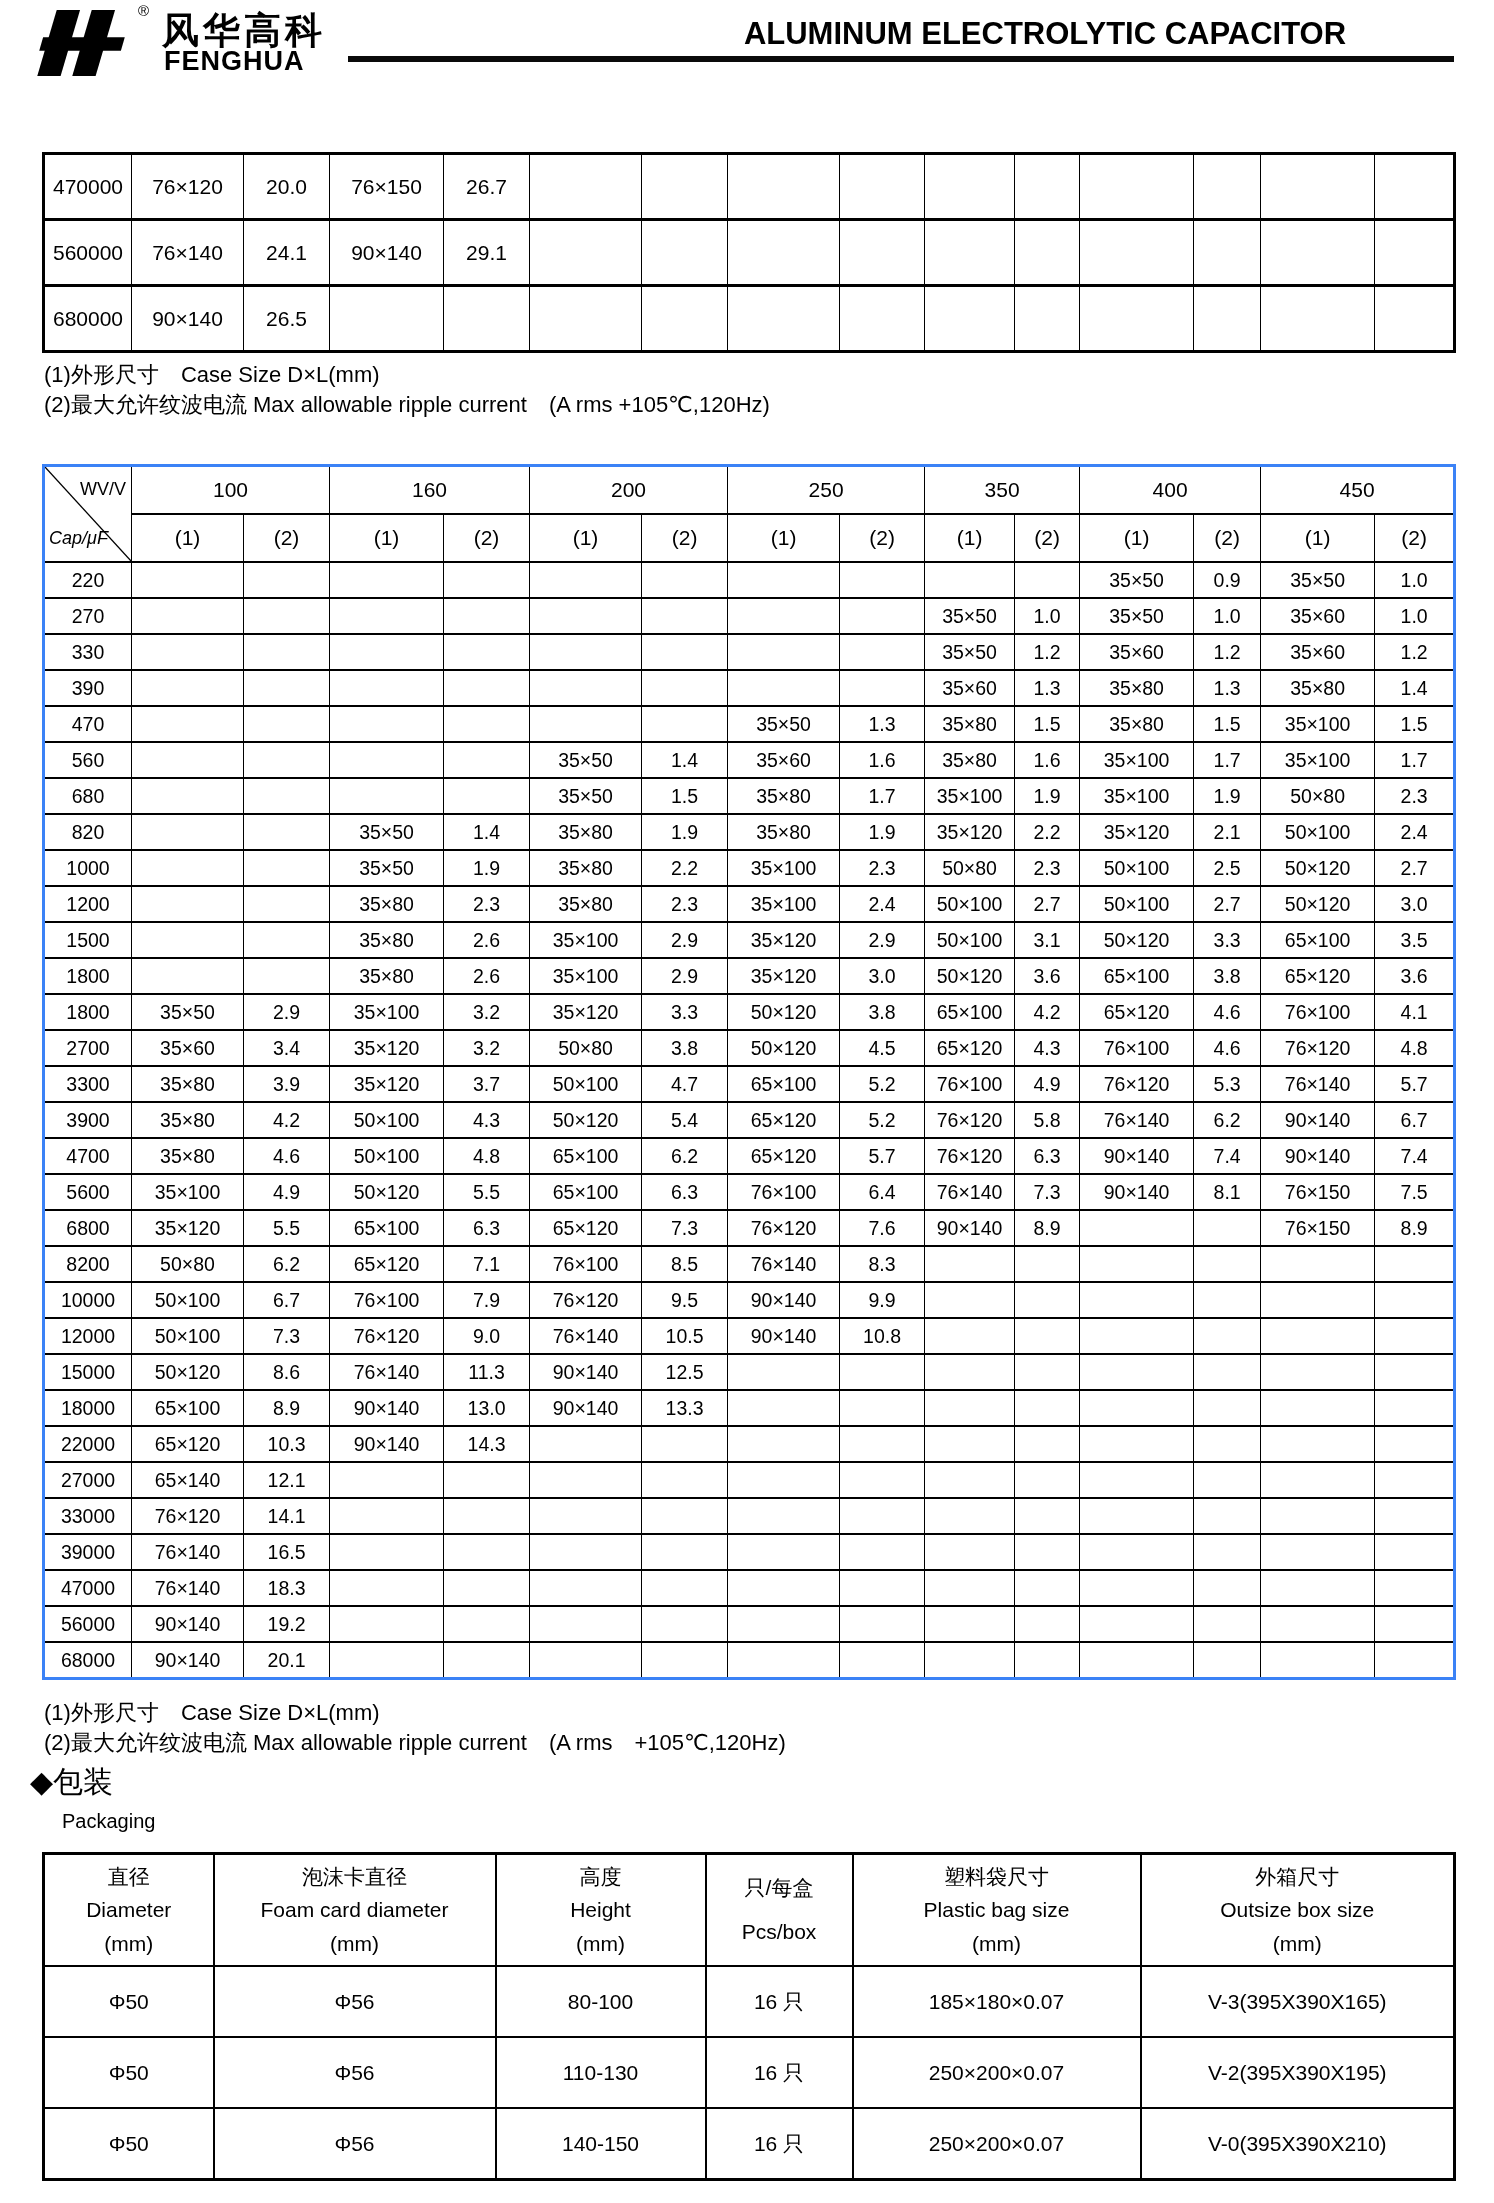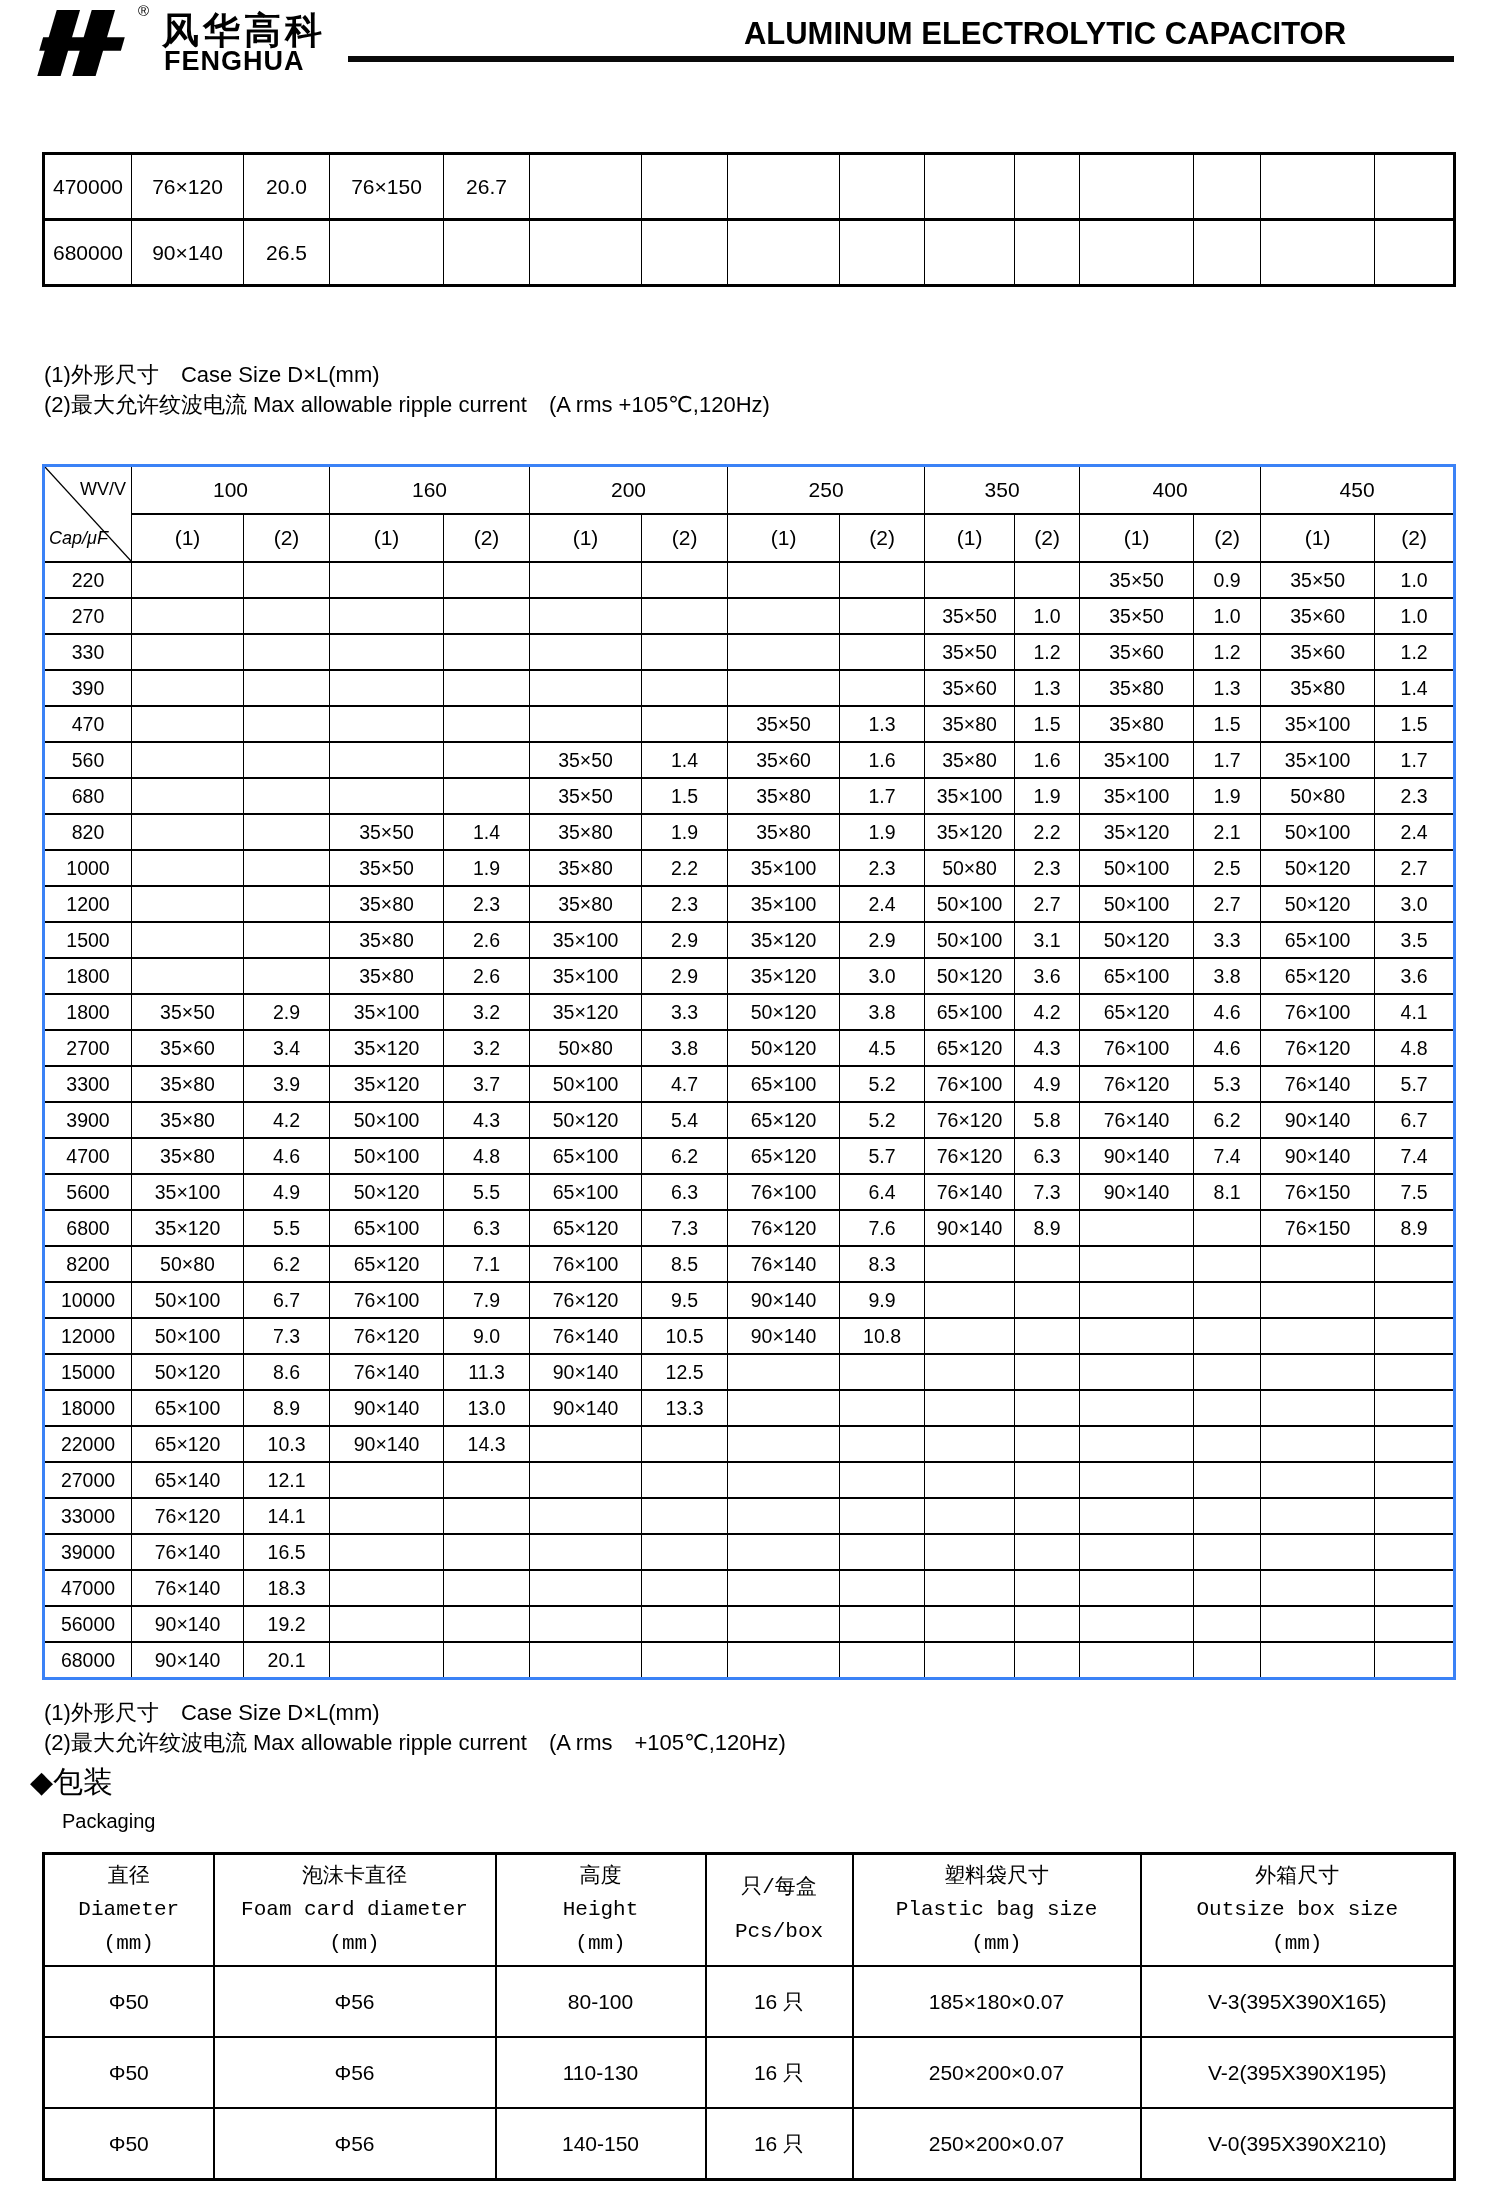--- a/index.html
+++ b/index.html
@@ -44,21 +44,21 @@
   #notes-top { top:360px; }
   #notes-bottom { top:1698px; }
 
   
   .pkg-head-cn { position:absolute; left:30px; top:1762px; font-size:30px; white-space:nowrap; }
   .pkg-head-en { position:absolute; left:62px; top:1810px; font-size:20px; }
   #pkg-table { position:absolute; left:42px; top:1852px; width:1411px; border:3px solid #000; }
   #pkg-table th, #pkg-table td { border:2px solid #000; }
   #pkg-table thead th { height:110px; font-weight:400; }
   #pkg-table thead .hcell { display:flex; flex-direction:column; justify-content:space-evenly;
-                            align-items:center; height:110px;font-family:Liberation Mono, monospace; }
+                            align-items:center; height:110px; }
   #pkg-table thead .hline { font-size:21px; line-height:24px; }
   #pkg-table tbody td { height:69px; font-size:21px; }
 </style>
 </head>
 <body>
 
 <div class="page">
 
   <svg class="logo-mark" viewBox="0 0 104 72" aria-hidden="true">
     <path d="M26 2 L50 2 L30 70 L6 70 Z" fill="#000"></path>
@@ -89,20 +89,37 @@
         <col style="width: 114px;">
         <col style="width: 80px;">
       </colgroup>
     <tbody id="top-body">
         <tr>
           <td>470000</td>
           <td>76×120</td>
           <td>20.0</td>
           <td>76×150</td>
           <td>26.7</td>
+          <td></td>
+          <td></td>
+          <td></td>
+          <td></td>
+          <td></td>
+          <td></td>
+          <td></td>
+          <td></td>
+          <td></td>
+          <td></td>
+        </tr>
+        <tr>
+          <td>560000</td>
+          <td>76×140</td>
+          <td>24.1</td>
+          <td>90×140</td>
+          <td>29.1</td>
           <td></td>
           <td></td>
           <td></td>
           <td></td>
           <td></td>
           <td></td>
           <td></td>
           <td></td>
           <td></td>
           <td></td>

